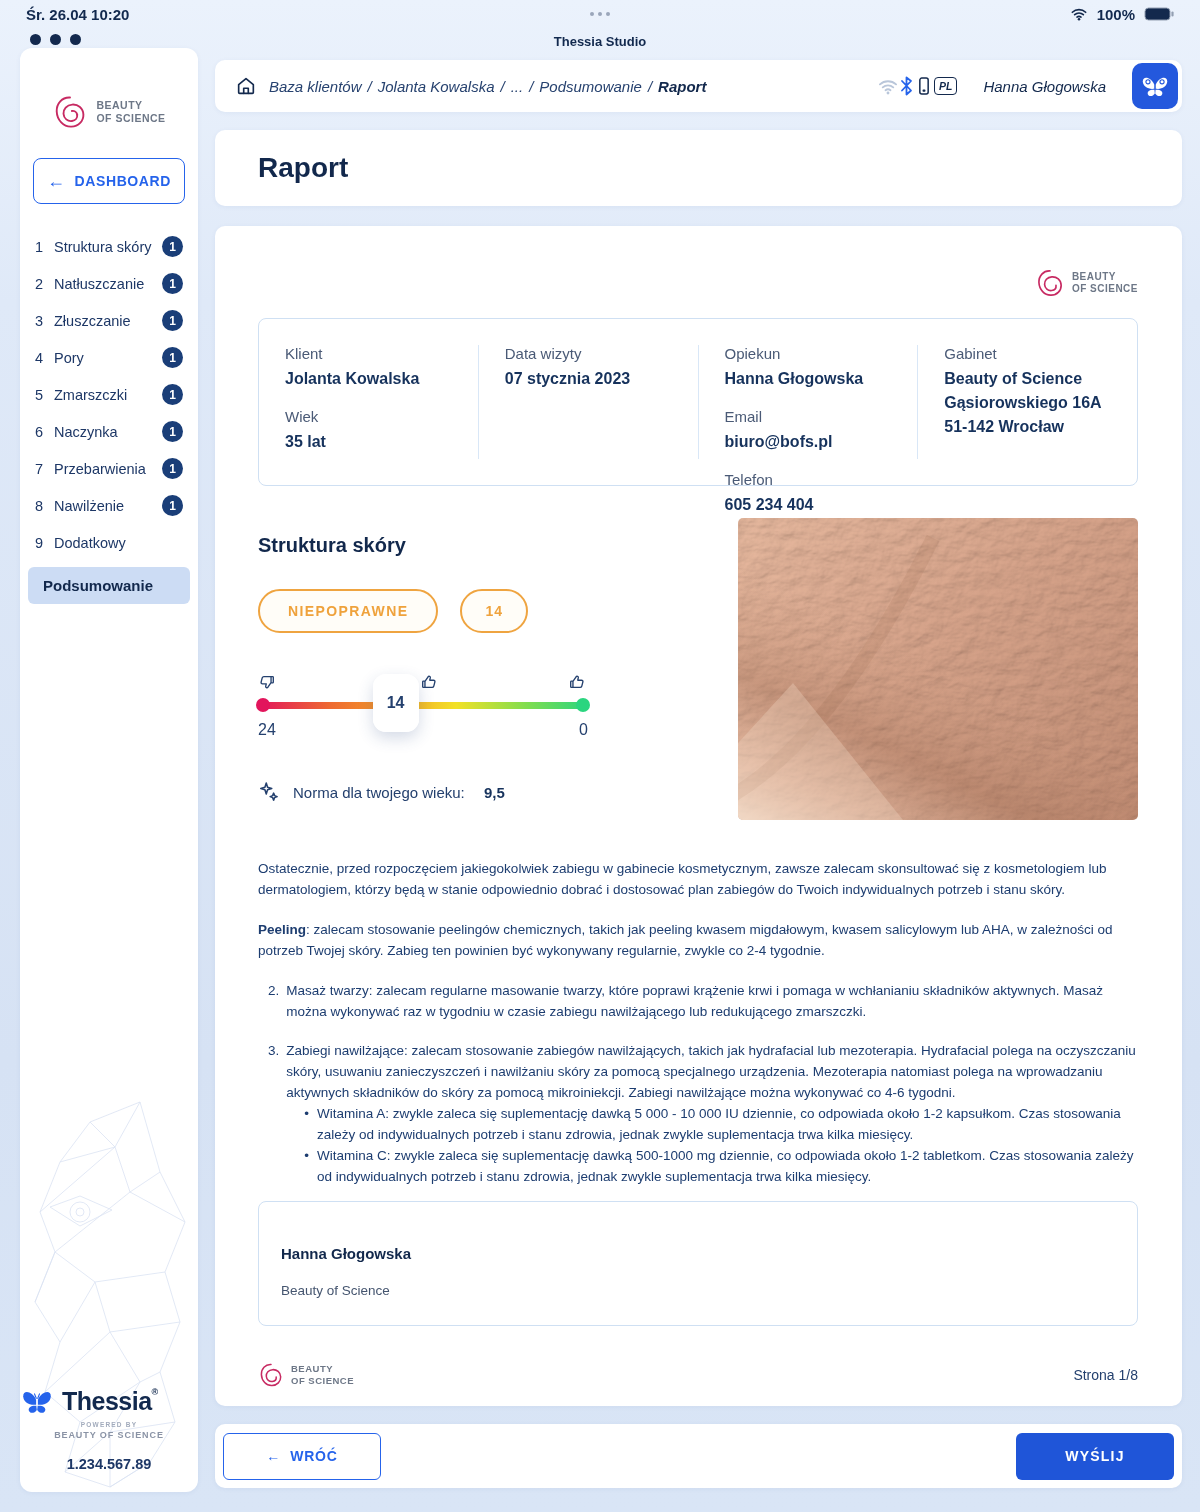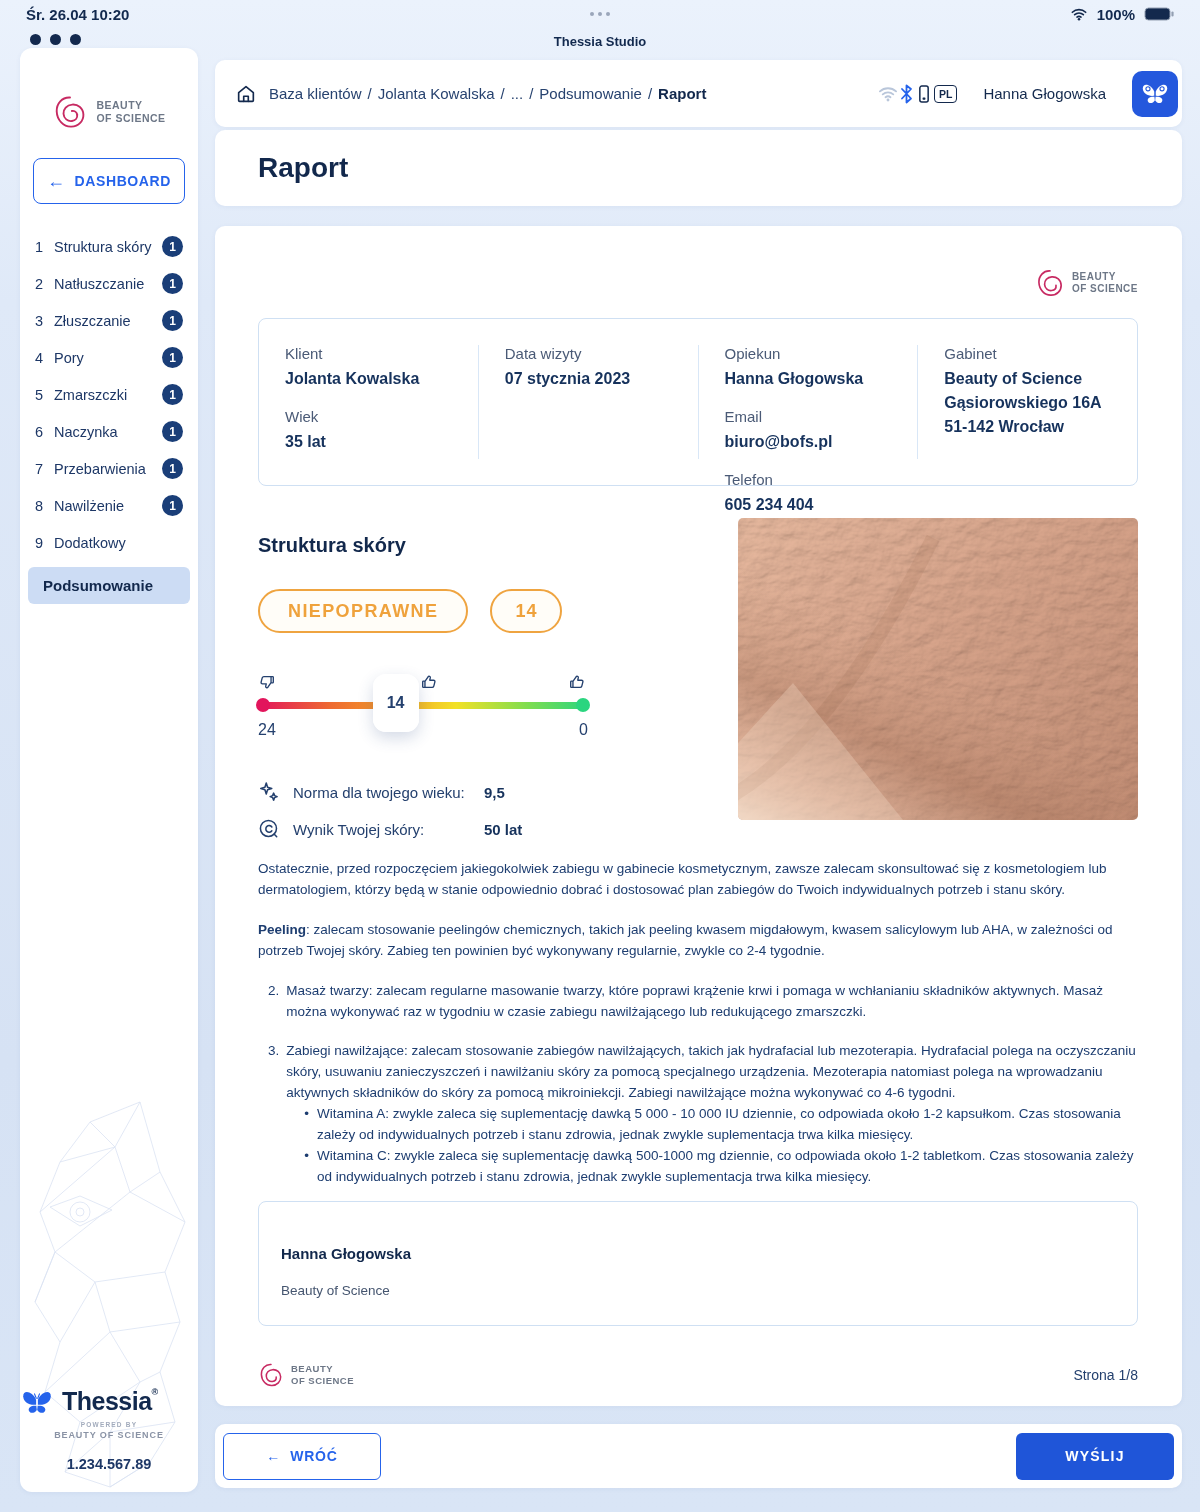--- a/index.html
+++ b/index.html
@@ -38,21 +38,21 @@
   .side-bottom { position:absolute; bottom:20px; left:0; right:0; text-align:center; z-index:2; }
   .thessia-row { display:flex; align-items:flex-start; gap:8px; }
   .thessia-name { font-size:25px; font-weight:bold; color:#12294e; letter-spacing:-0.5px; }
   .thessia-reg { font-size:9px; vertical-align:top; }
   .powered { margin-top:4px; font-size:6.5px; letter-spacing:1.2px; color:#a2abbc; font-weight:bold; }
   .powered-brand { margin-top:2px; font-size:9px; letter-spacing:.9px; color:#8a93a5; font-weight:bold; }
   .version { margin-top:16px; font-size:14.5px; font-weight:bold; color:#1d3766; }
   .wireframe { position:absolute; bottom:0; left:0; z-index:1; opacity:.55; }
 
   
-  .topbar { left:215px; top:60px; width:967px; height:67px; border-radius:10px; display:flex; align-items:center; padding:0 4px 0 20px; }
+  .topbar { left:215px; top:60px; width:967px; height:52px; border-radius:10px; display:flex; align-items:center; padding:0 4px 0 20px;font-style:italic; }
   .home-ic { width:22px; height:22px; margin-right:12px; flex:0 0 auto; cursor:pointer; }
   .crumbs { font-size:15px; color:#27426f; display:flex; gap:6px; align-items:center; white-space:nowrap; }
   .crumbs .cur { font-weight:bold; color:#12284c; }
   .top-icons { margin-left:auto; display:flex; align-items:center; margin-right:26px; }
   .pl-chip { border:1.7px solid #13294d; border-radius:4px; font-size:10.5px; font-weight:bold; color:#13294d; padding:2px 4px; }
   .top-user { font-size:15px; color:#13294d; margin-right:26px; white-space:nowrap; }
   .logo-tile { width:46px; height:46px; border-radius:10px; background:#2458dd; display:flex; align-items:center; justify-content:center; flex:0 0 auto; cursor:pointer; }
 
   
   .title-card { left:215px; top:130px; width:967px; height:76px; border-radius:10px; display:flex; align-items:center; padding-left:43px; }
@@ -66,21 +66,21 @@
   .info-box { position:absolute; top:92px; left:43px; right:44px; height:168px; border:1px solid #cfe0f3; border-radius:8px; display:flex; padding:26px 0; }
   .info-col { flex:1; padding:0 26px; }
   .info-col + .info-col { border-left:1px solid #d9e7f7; }
   .f-label { font-size:15px; color:#4a5a76; margin-bottom:5px; }
   .f-value { font-size:16px; font-weight:bold; color:#16325c; line-height:1.5; }
   .info-field { margin-bottom:17px; }
 
   .section-left { position:absolute; top:292px; left:43px; width:470px; }
   .section-title { font-size:20px; font-weight:bold; color:#12284c; margin-top:16px; }
   .pills { display:flex; gap:22px; margin-top:32px; }
-  .pill { height:44px; border:2px solid #efa440; border-radius:24px; background:#fffdf8; color:#efa23c; font-size:18px; font-weight:bold; letter-spacing:1.4px; display:flex; align-items:center; justify-content:center; padding:0 28px; }
+  .pill { height:44px; border:2px solid #efa440; border-radius:24px; background:#fffdf8; color:#efa23c; font-size:14px; font-weight:bold; letter-spacing:1.4px; display:flex; align-items:center; justify-content:center; padding:0 28px; }
   .pill.score { padding:0 23px; letter-spacing:1px; }
 
   .slider { margin-top:40px; width:330px; position:relative; }
   .thumbs { position:relative; height:22px; }
   .thumbs .t-down { position:absolute; left:0; }
   .thumbs .t-mid  { position:absolute; left:49%; }
   .thumbs .t-right{ position:absolute; right:2px; }
   .track-wrap { position:relative; height:14px; margin-top:4px; }
   .track { position:absolute; top:3px; left:0; right:0; height:7px; border-radius:4px;
     background:linear-gradient(90deg,#e2155c 0%,#ee6a31 22%,#f4a227 42%,#f2e126 60%,#7ddd50 82%,#2bd57f 100%); }
@@ -415,31 +415,20 @@
       <div class="metric">
         <svg width="22" height="22" viewBox="0 0 20 20">
             <g fill="none" stroke="#24406e" stroke-width="1.4" stroke-linejoin="round">
               <path d="M7.5 1.8 8.7 5.6 12.5 6.8 8.7 8 7.5 11.8 6.3 8 2.5 6.8 6.3 5.6Z"></path>
               <path d="M14.2 11l.9 2.3 2.3.9-2.3.9-.9 2.3-.9-2.3-2.3-.9 2.3-.9Z"></path>
             </g>
           </svg>
         <span class="m-label">Norma dla twojego wieku:</span>
         <span class="m-value">9,5</span>
       </div>
-      <div class="metric">
-        <svg width="22" height="22" viewBox="0 0 20 20">
-            <g fill="none" stroke="#24406e" stroke-width="1.4" stroke-linecap="round">
-              <circle cx="9.5" cy="9.5" r="7.3"></circle>
-              <path d="M12.6 8.2a3 3 0 1 0 0 3.4"></path>
-              <path d="M14.6 14.6l2.4 2.4"></path>
-            </g>
-          </svg>
-        <span class="m-label">Wynik Twojej skóry:</span>
-        <span class="m-value">50 lat</span>
-      </div>
     </div>
   </div>
 
   <div class="skin-img">
     <svg viewBox="0 0 400 302" preserveAspectRatio="none">
       <defs>
         <linearGradient id="skinBase" x1="0" y1="0" x2="1" y2="1">
           <stop offset="0" stop-color="#e6b89e"></stop>
           <stop offset="0.45" stop-color="#d6a38a"></stop>
           <stop offset="1" stop-color="#c28d74"></stop>

